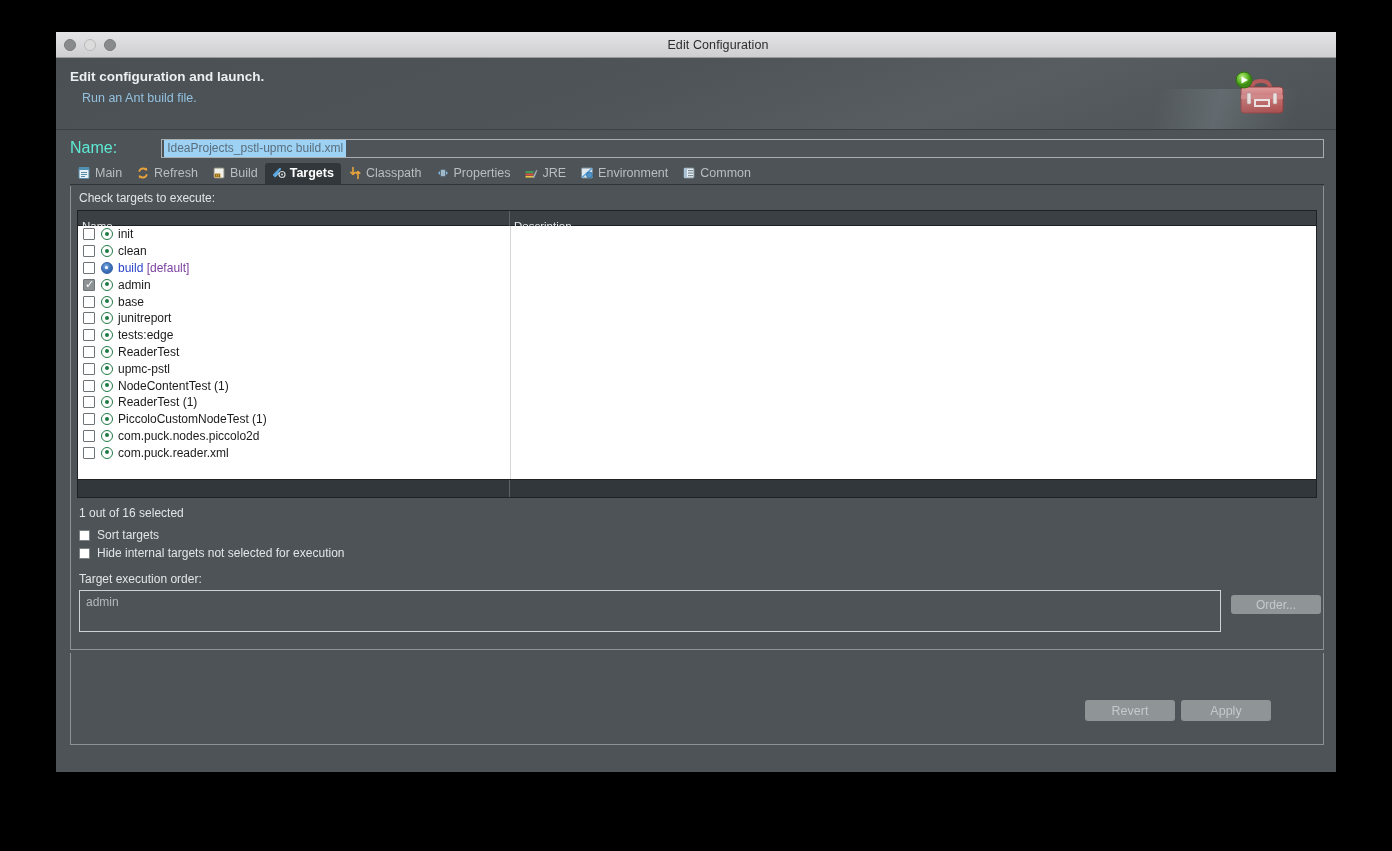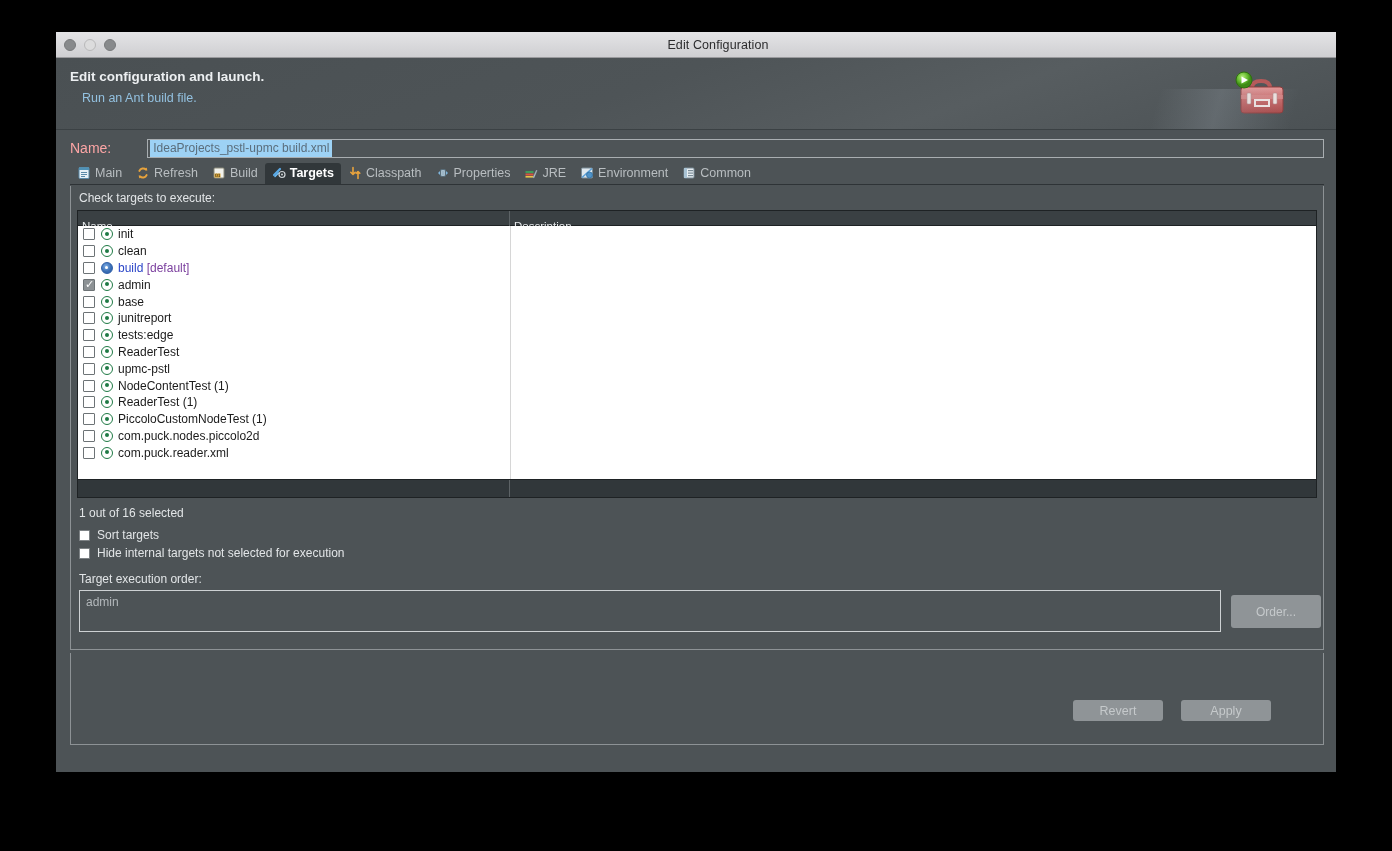--- a/index.html
+++ b/index.html
@@ -65,21 +65,21 @@
     width: 70px; height: 56px;
   }
   
   .config-area {
     position: absolute; left: 0; top: 98px; right: 0; bottom: 0;
   }
   .name-row {
     position: absolute; left: 14px; top: 6px; right: 12px;
     height: 24px; display: flex; align-items: center;
   }
-  .name-label { font-size: 14px; color: #fca5a5; margin-right: 0; }
+  .name-label { font-size: 16px; color: #5eead4; margin-right: 8px; }
   .name-field {
     flex: 1; height: 19px; background: #4e5457;
     border: 1px solid #a9aeb1;
     display: flex; align-items: center;
     padding: 0 2px;
     margin-left: 36px;
   }
   .name-value {
     background: #9dd2f5; color: #5b6e7c;
     font-size: 12px; padding: 1px 3px 2px 3px;
@@ -211,21 +211,21 @@
   .order-box {
     position: absolute; left: 8px; top: 404px;
     width: 1142px; height: 42px;
     background: #4d5356;
     border: 1px solid #cdd1d3;
     padding: 4px 6px;
     font-size: 12px; color: #b3b8bb;
   }
   .order-btn {
     position: absolute; left: 1160px; top: 409px;
-    width: 90px; height: 33px;
+    width: 90px; height: 19px;
     border-radius: 3px;
     background: #8f9497;
     color: #c5c9cb;
     border: none;
     font-size: 12px;
     display: flex; align-items: center; justify-content: center;
   }
 
   
   .lower-frame {
@@ -237,21 +237,21 @@
   }
   .btn-flat {
     position: absolute;
     width: 90px; height: 21px;
     border-radius: 3px;
     background: #8f9497;
     color: #c5c9cb;
     font-size: 12.5px;
     display: flex; align-items: center; justify-content: center;
   }
-  .btn-revert { right: 160px; top: 47px; text-align: right; }
+  .btn-revert { right: 148px; top: 47px; text-align: right; }
   .btn-apply  { right: 52px;  top: 47px; }
 
   .footer {
     position: absolute; left: 0; right: 0; top: 625px; height: 80px;
   }
 </style>
 </head>
 <body>
 
 <div class="window">

